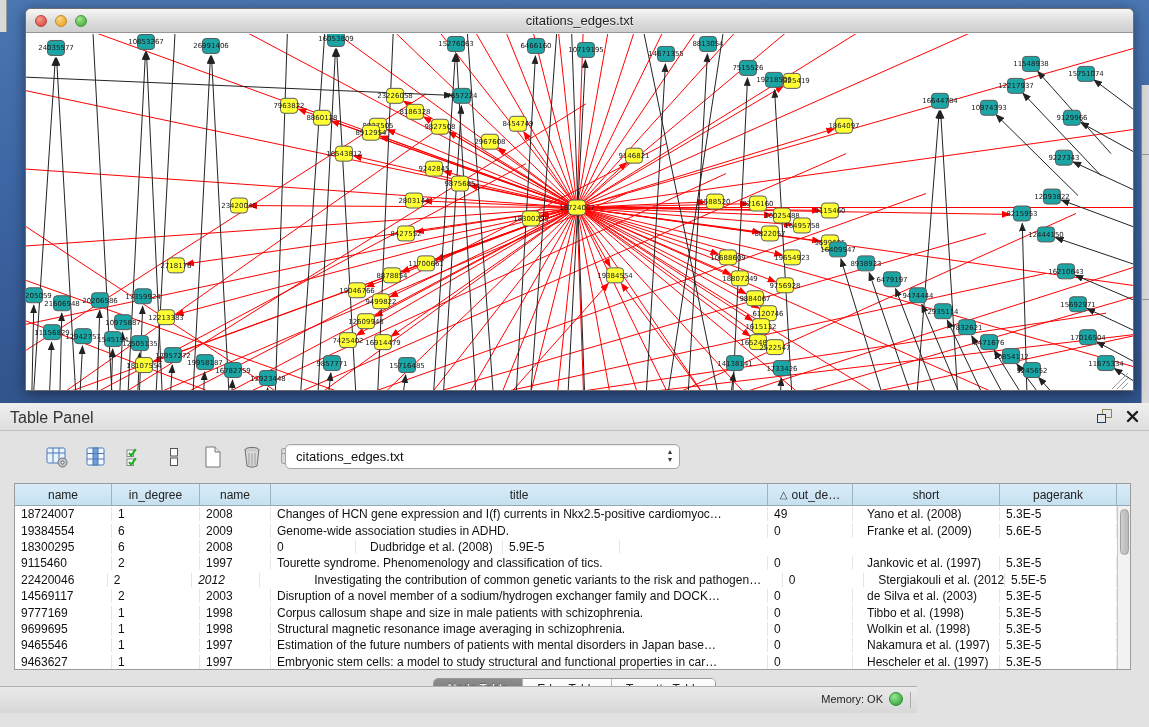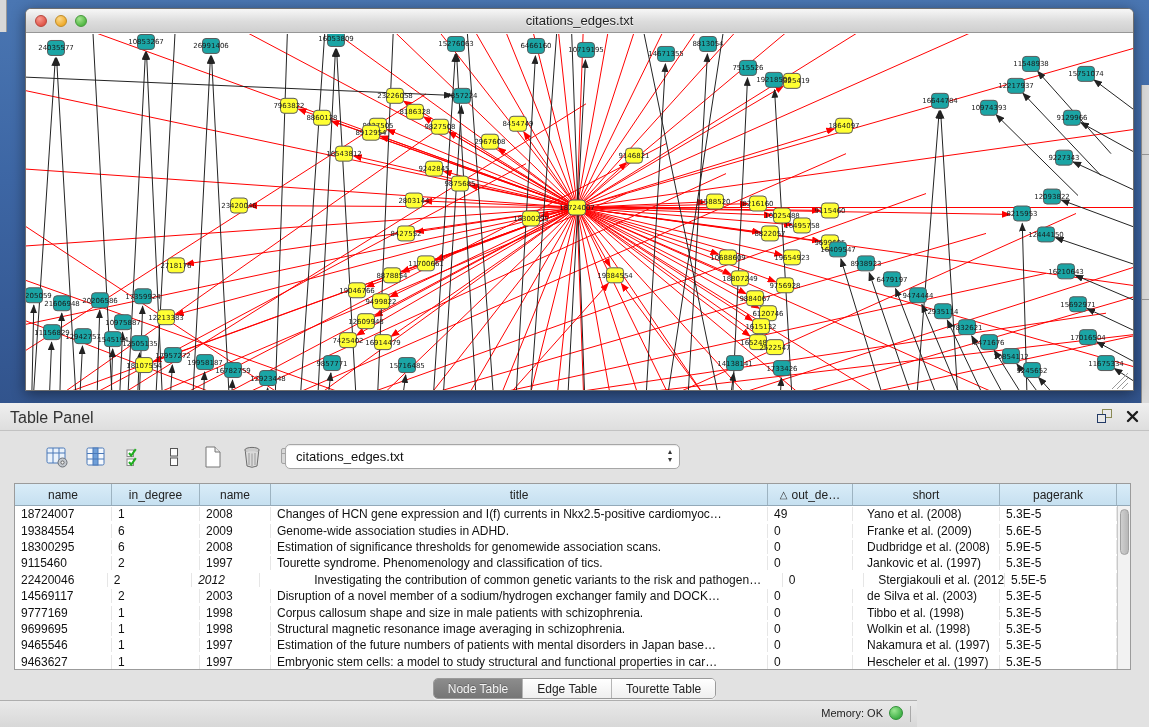--- a/index.html
+++ b/index.html
@@ -65,21 +65,21 @@
   .tabs-row{position:absolute;left:0;top:247px;width:1149px;display:flex;justify-content:center;}
   .segmented{display:flex;border:1px solid #9a9a9a;border-radius:5px;overflow:hidden;
     box-shadow:0 1px 1px rgba(255,255,255,.7);height:21px;}
   .seg{display:flex;align-items:center;padding:0 14px;font-size:12px;color:#222;
     background:linear-gradient(180deg,#ffffff,#efefef);border-right:1px solid #b5b5b5;}
   .seg:last-child{border-right:none;}
   .seg.active{background:linear-gradient(180deg,#8c8c8c,#767676);color:#f4f4f4;
     text-shadow:0 -1px 0 rgba(0,0,0,.25);}
 
   
-  .statusbar{position:absolute;left:0;top:700px;width:917px;height:27px;
+  .statusbar{position:absolute;left:0;top:686px;width:917px;height:27px;
     background:linear-gradient(180deg,#e9e9e9,#d8d8d8);border-top:1px solid #aeaeae;}
   .mem{position:absolute;right:34px;top:6px;font-size:11px;color:#222;}
   .mem-dot{position:absolute;right:14px;top:5px;width:14px;height:14px;border-radius:50%;
     background:radial-gradient(circle at 35% 30%,#9ae691,#3cae44 75%);border:1px solid #2f8f36;}
   .status-div{position:absolute;right:6px;top:5px;height:16px;border-left:1px solid #a8a8a8;}
 </style>
 </head>
 <body>
 
 <div class="screen">
@@ -819,21 +819,20 @@
             <div class="td" style="width: 71px;">2009</div>
             <div class="td" style="width: 497px;">Genome-wide association studies in ADHD.</div>
             <div class="td" style="width: 85px;">0</div>
             <div class="td" style="width: 147px; padding-left: 14px;">Franke et al. (2009)</div>
             <div class="td" style="width: 117px;">5.6E-5</div>
           </div>
           <div class="tr">
             <div class="td" style="width: 97px;">18300295</div>
             <div class="td" style="width: 88px;">6</div>
             <div class="td" style="width: 71px;">2008</div>
-            <div class="td" style="width: 497px;">Estimation of significance thresholds for genomewide association scans.</div>
             <div class="td" style="width: 85px;">0</div>
             <div class="td" style="width: 147px; padding-left: 14px;">Dudbridge et al. (2008)</div>
             <div class="td" style="width: 117px;">5.9E-5</div>
           </div>
           <div class="tr">
             <div class="td" style="width: 97px;">9115460</div>
             <div class="td" style="width: 88px;">2</div>
             <div class="td" style="width: 71px;">1997</div>
             <div class="td" style="width: 497px;">Tourette syndrome. Phenomenology and classification of tics.</div>
             <div class="td" style="width: 85px;">0</div>

